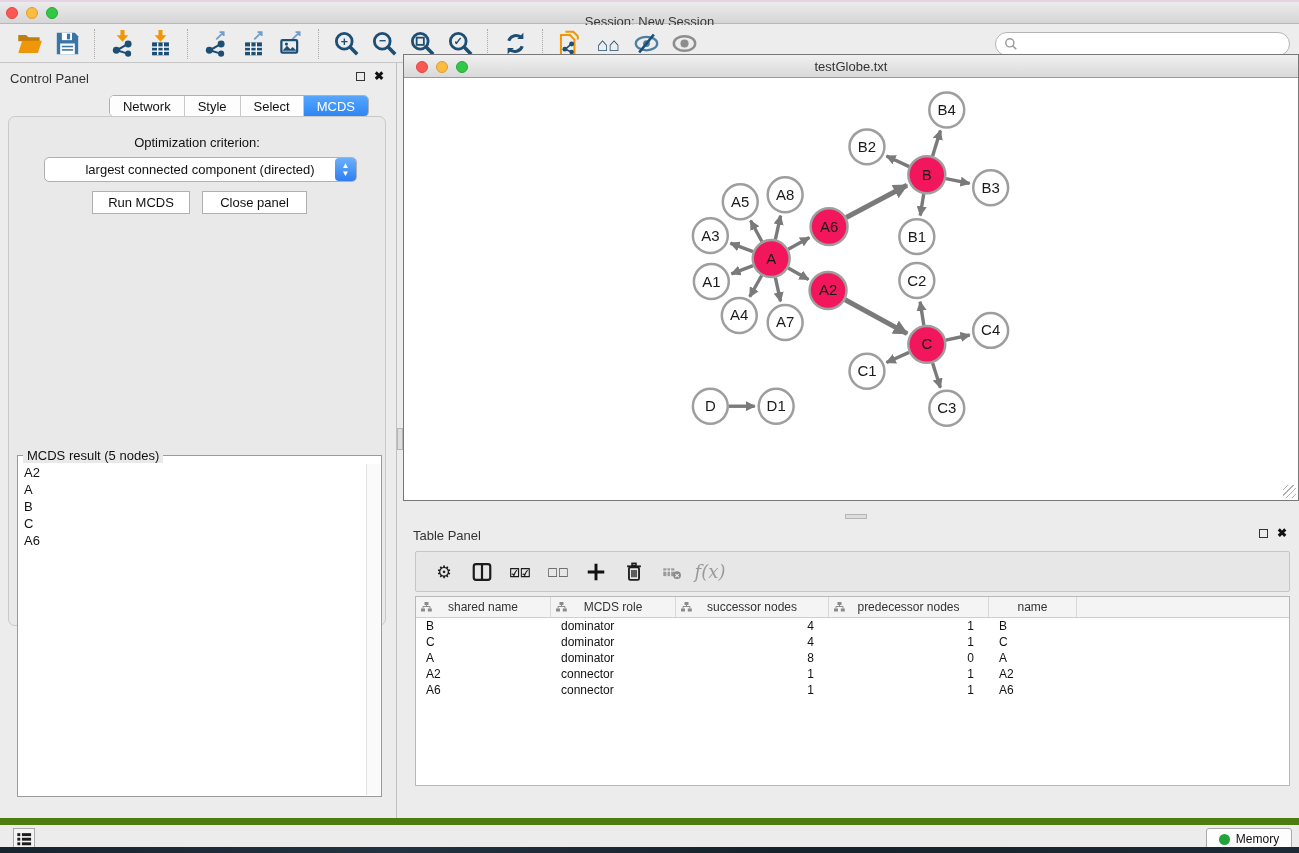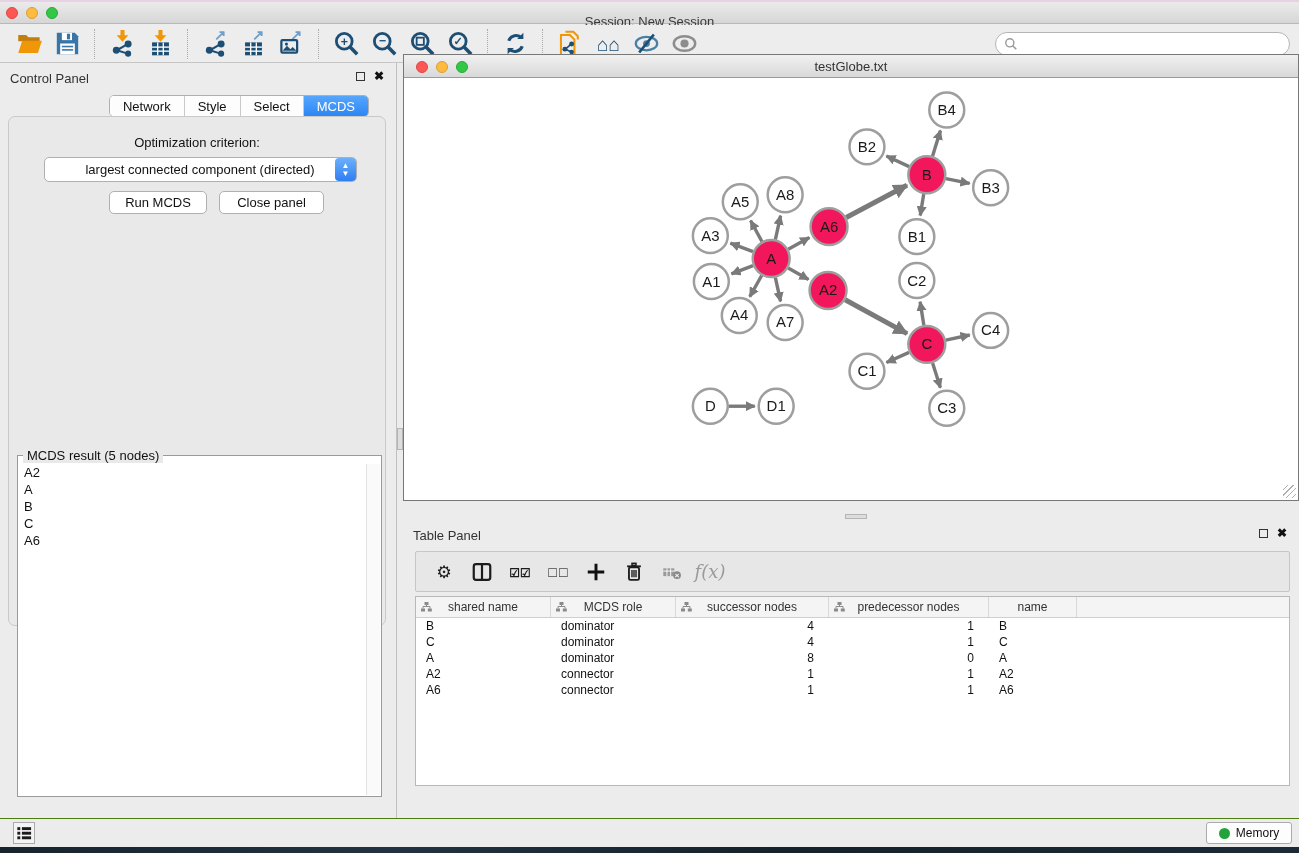--- a/index.html
+++ b/index.html
@@ -42,22 +42,22 @@
   .seg .tab.sel { background:linear-gradient(#55a6fc,#2e86f5); color:#fff; }
 
   .cp-content { position:absolute; left:8px; top:53px; width:378px; height:510px; background:#e9e9e9;
     border:1px solid #c9c9c9; border-radius:7px; }
   .opt-label { position:absolute; left:0; right:0; top:18px; text-align:center; font-size:13px; color:#111; }
   .dropdown { position:absolute; left:35px; top:40px; width:313px; height:25px; background:#fff;
     border:1px solid #b0b0b0; border-radius:5px; display:flex; align-items:center; cursor:pointer; }
   .dropdown .val { flex:1; text-align:center; font-size:13px; color:#111; padding-left:20px; }
   .dd-step { width:21px; height:23px; border-radius:4px; background:linear-gradient(#6cb0fb,#2f7ef2);
     color:#fff; font-size:8px; line-height:8px; display:flex; flex-direction:column; align-items:center; justify-content:center; }
-  .btn { position:absolute; height:23px; background:#fff; border:1px solid #b0b0b0; border-radius:5px;
-    font-size:13px; color:#111; display:flex; align-items:center; justify-content:center; cursor:pointer;margin-left:17px; }
+  .btn { position:absolute; height:23px; background:#fff; border:1px solid #b0b0b0; border-radius:0;
+    font-size:13px; color:#111; display:flex; align-items:center; justify-content:center; cursor:pointer; }
   .btn.run { left:83px; top:74px; width:98px; }
   .btn.closep { left:193px; top:74px; width:105px; }
 
   .groupbox { position:absolute; left:8px; top:338px; width:365px; height:342px; border:1px solid #9a9a9a; background:#fff; }
   .groupbox .legend { position:absolute; left:5px; top:-8px; background:#e9e9e9; padding:0 4px; font-size:13px; color:#111; }
   .mcds-list { position:absolute; left:1px; top:8px; right:15px; bottom:1px; overflow:hidden; }
   .mcds-list .item { font-size:13px; color:#111; padding:1px 5px; line-height:15px; cursor:default; }
   .list-scroll { position:absolute; top:8px; right:1px; bottom:1px; width:14px; background:#fafafa; border-left:1px solid #e2e2e2; }
 
   
@@ -89,21 +89,21 @@
     font-size:12px; color:#333; cursor:pointer; }
   .th .sort-ic { position:absolute; left:5px; top:5px; }
   .trow { display:flex; height:16px; cursor:pointer; }
   .td { font-size:12px; color:#111; line-height:16px; white-space:nowrap; overflow:hidden; }
   .td.l { padding-left:10px; text-align:left; }
   .td.r { padding-right:15px; text-align:right; }
 
   .tp-tabs { position:absolute; left:0; right:0; bottom:5px; display:flex; justify-content:center; }
 
   
-  .statusbar { position:absolute; left:0; top:818px; width:1299px; height:29px; background:#ececec; border-top:1px solid #4d7c0f; }
+  .statusbar { position:absolute; left:0; top:818px; width:1299px; height:29px; background:#ececec; border-top:7px solid #4d7c0f; }
   .sb-left-btn { position:absolute; left:13px; top:3px; width:22px; height:22px; background:#f4f4f4;
     border:1px solid #ababab; display:flex; align-items:center; justify-content:center; cursor:pointer; }
   .memory-btn { position:absolute; right:7px; top:3px; width:86px; height:22px; background:#fdfdfd; border:1px solid #ababab;
     border-radius:3px; display:flex; align-items:center; justify-content:center; gap:6px; font-size:12px; color:#111; cursor:pointer; }
   .mem-dot { width:11px; height:11px; border-radius:50%; background:#23a33c; }
   .desktop-strip { position:absolute; left:0; top:847px; width:1299px; height:6px;
     background:linear-gradient(90deg,#17242e,#223240 30%,#15222b 60%,#1b2a35); }
 </style>
 </head>
 <body>

